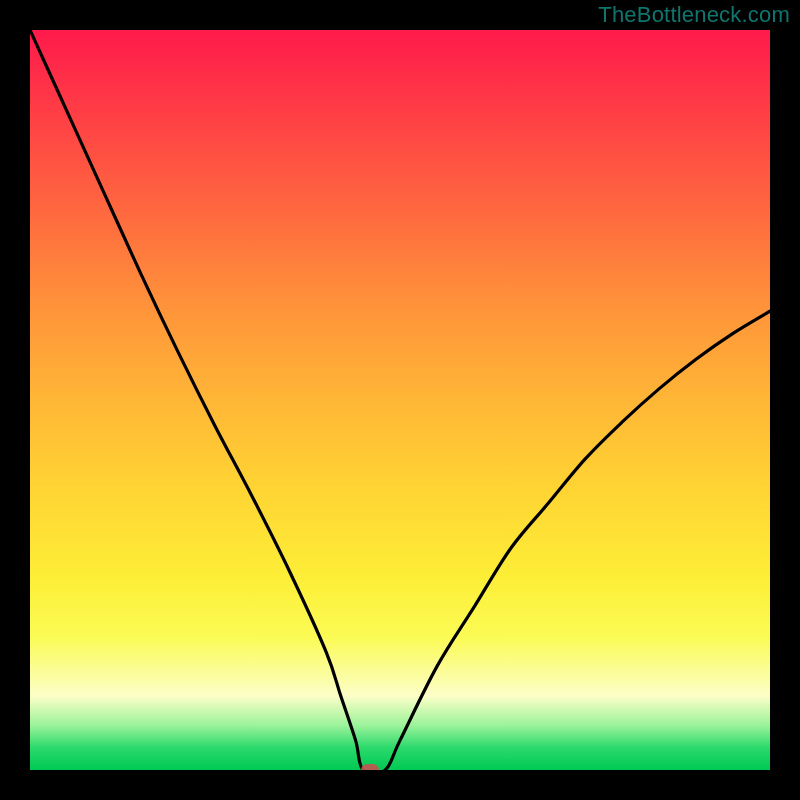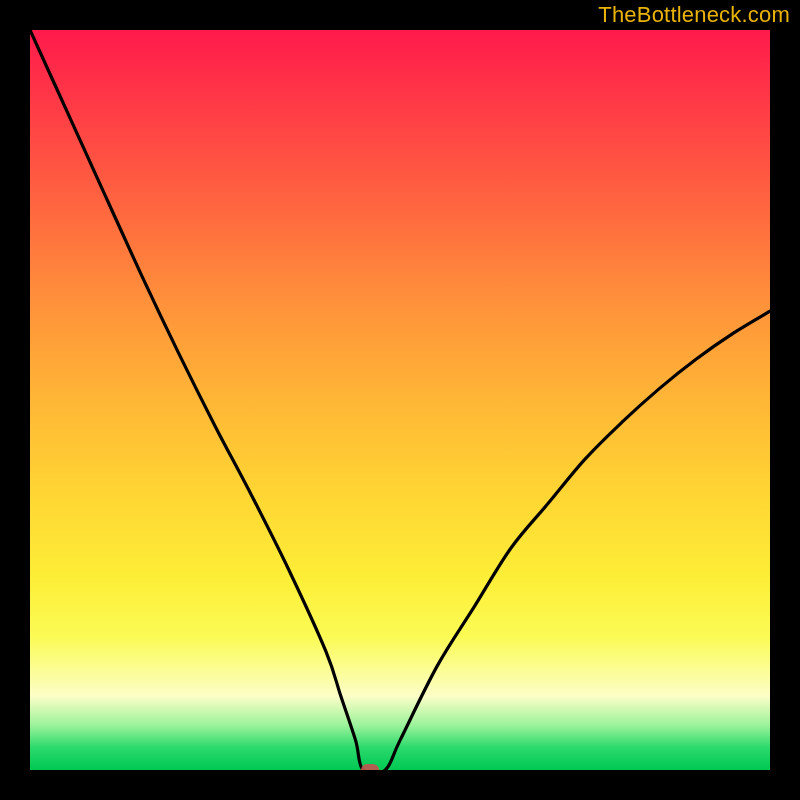--- a/index.html
+++ b/index.html
@@ -14,21 +14,21 @@
   .outer {
     position: relative;
     width: 800px;
     height: 800px;
     background: #000;
   }
   .watermark {
     position: absolute;
     top: 2px;
     right: 10px;
-    color: #eab308;
+    color: #0f766e;
     font-size: 22px;
     font-weight: 500;
     letter-spacing: 0.2px;
     z-index: 5;
   }
   .plot {
     position: absolute;
     left: 30px;
     top: 30px;
     width: 740px;

